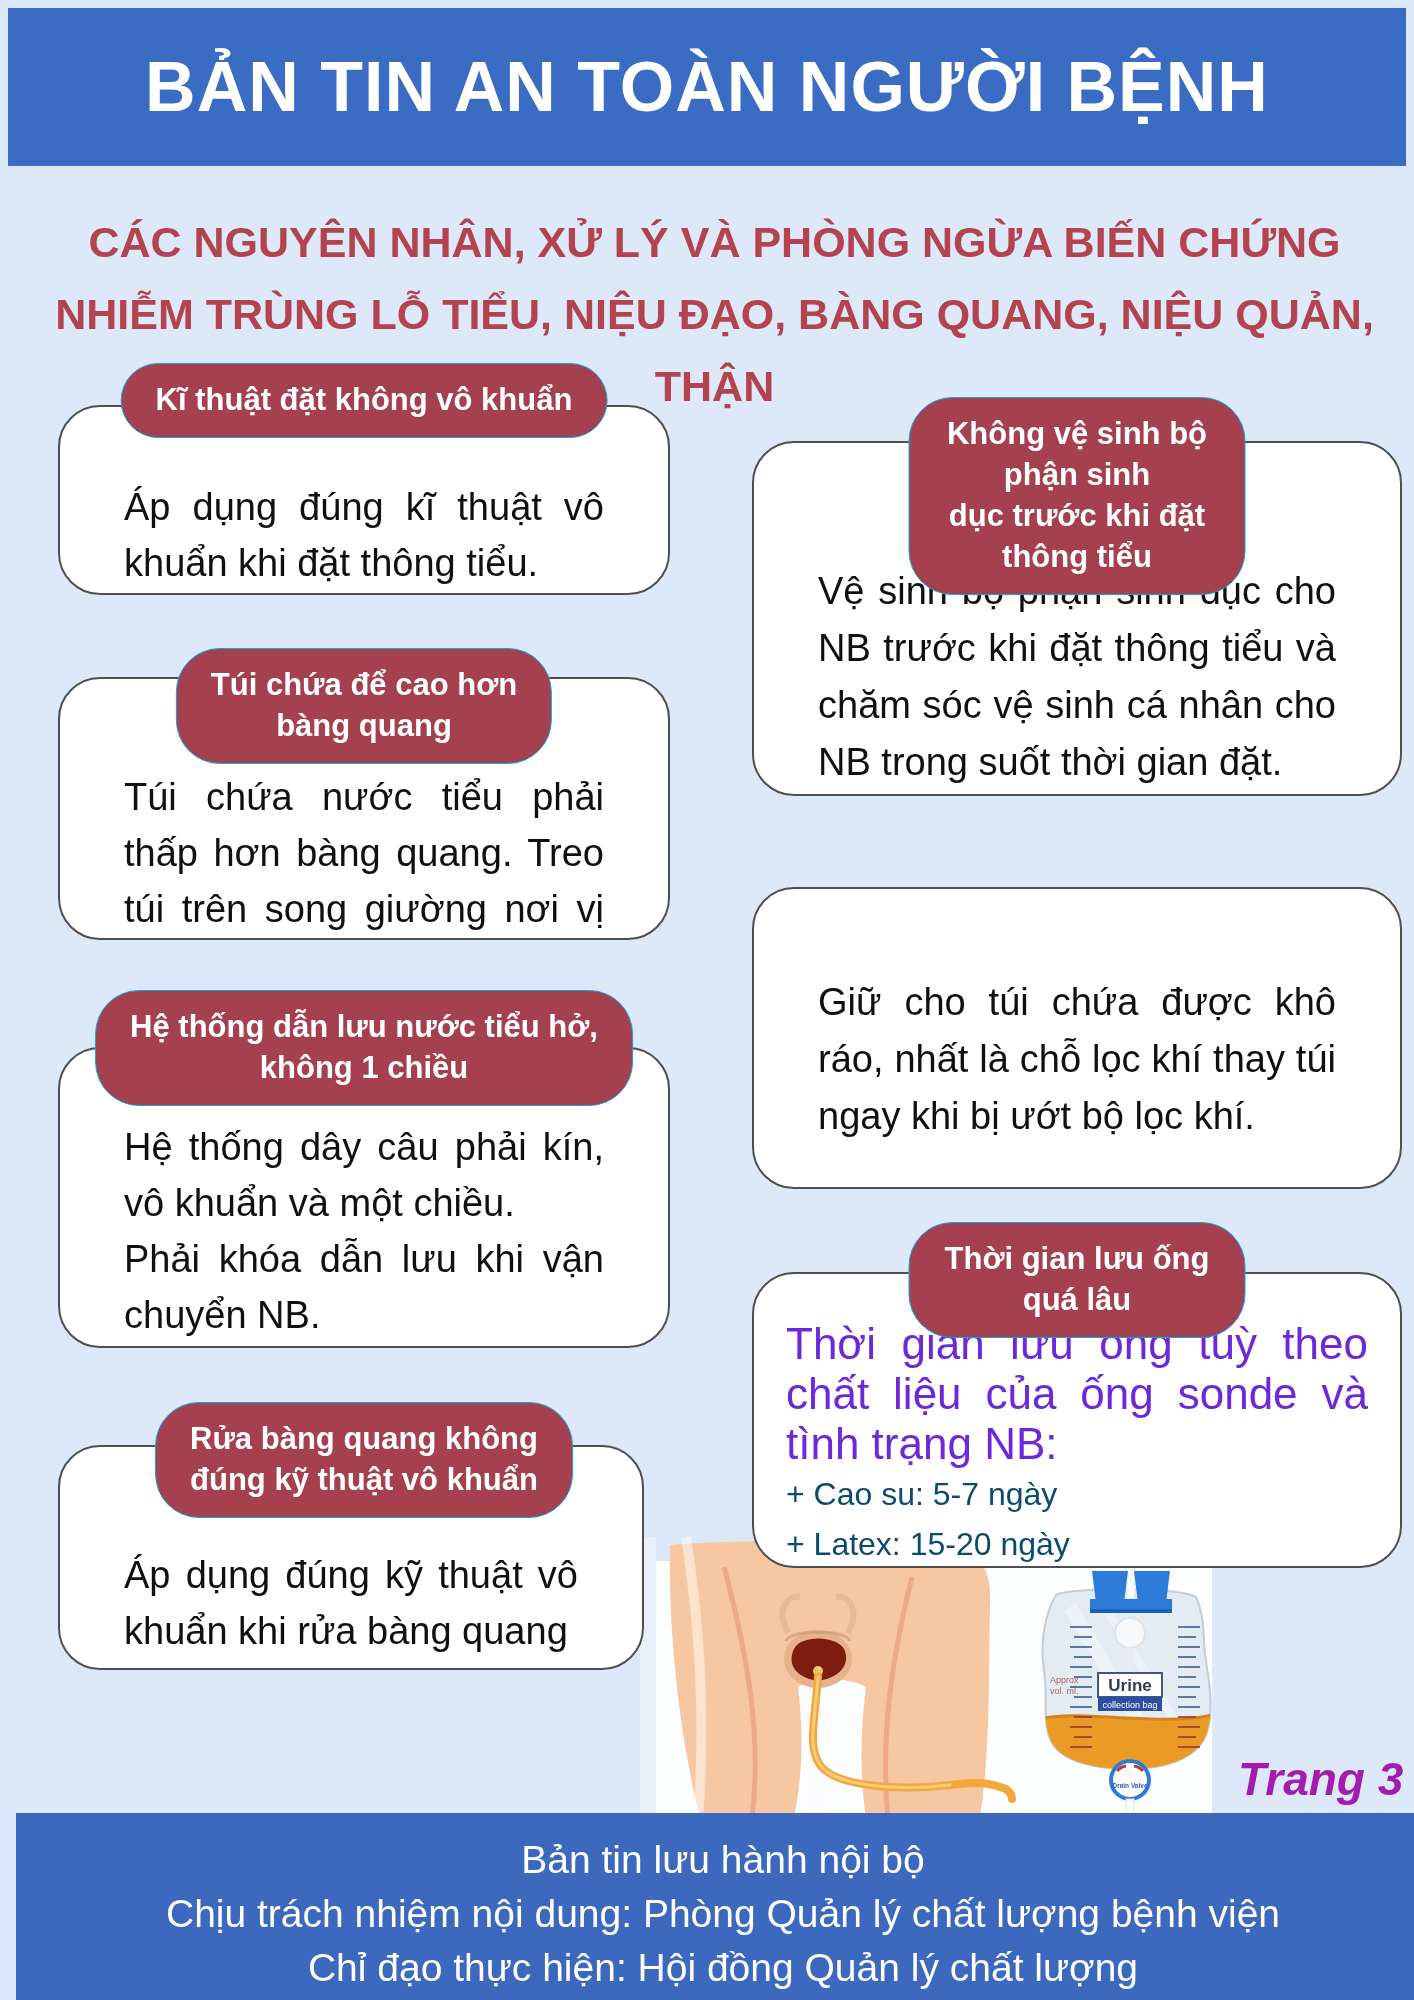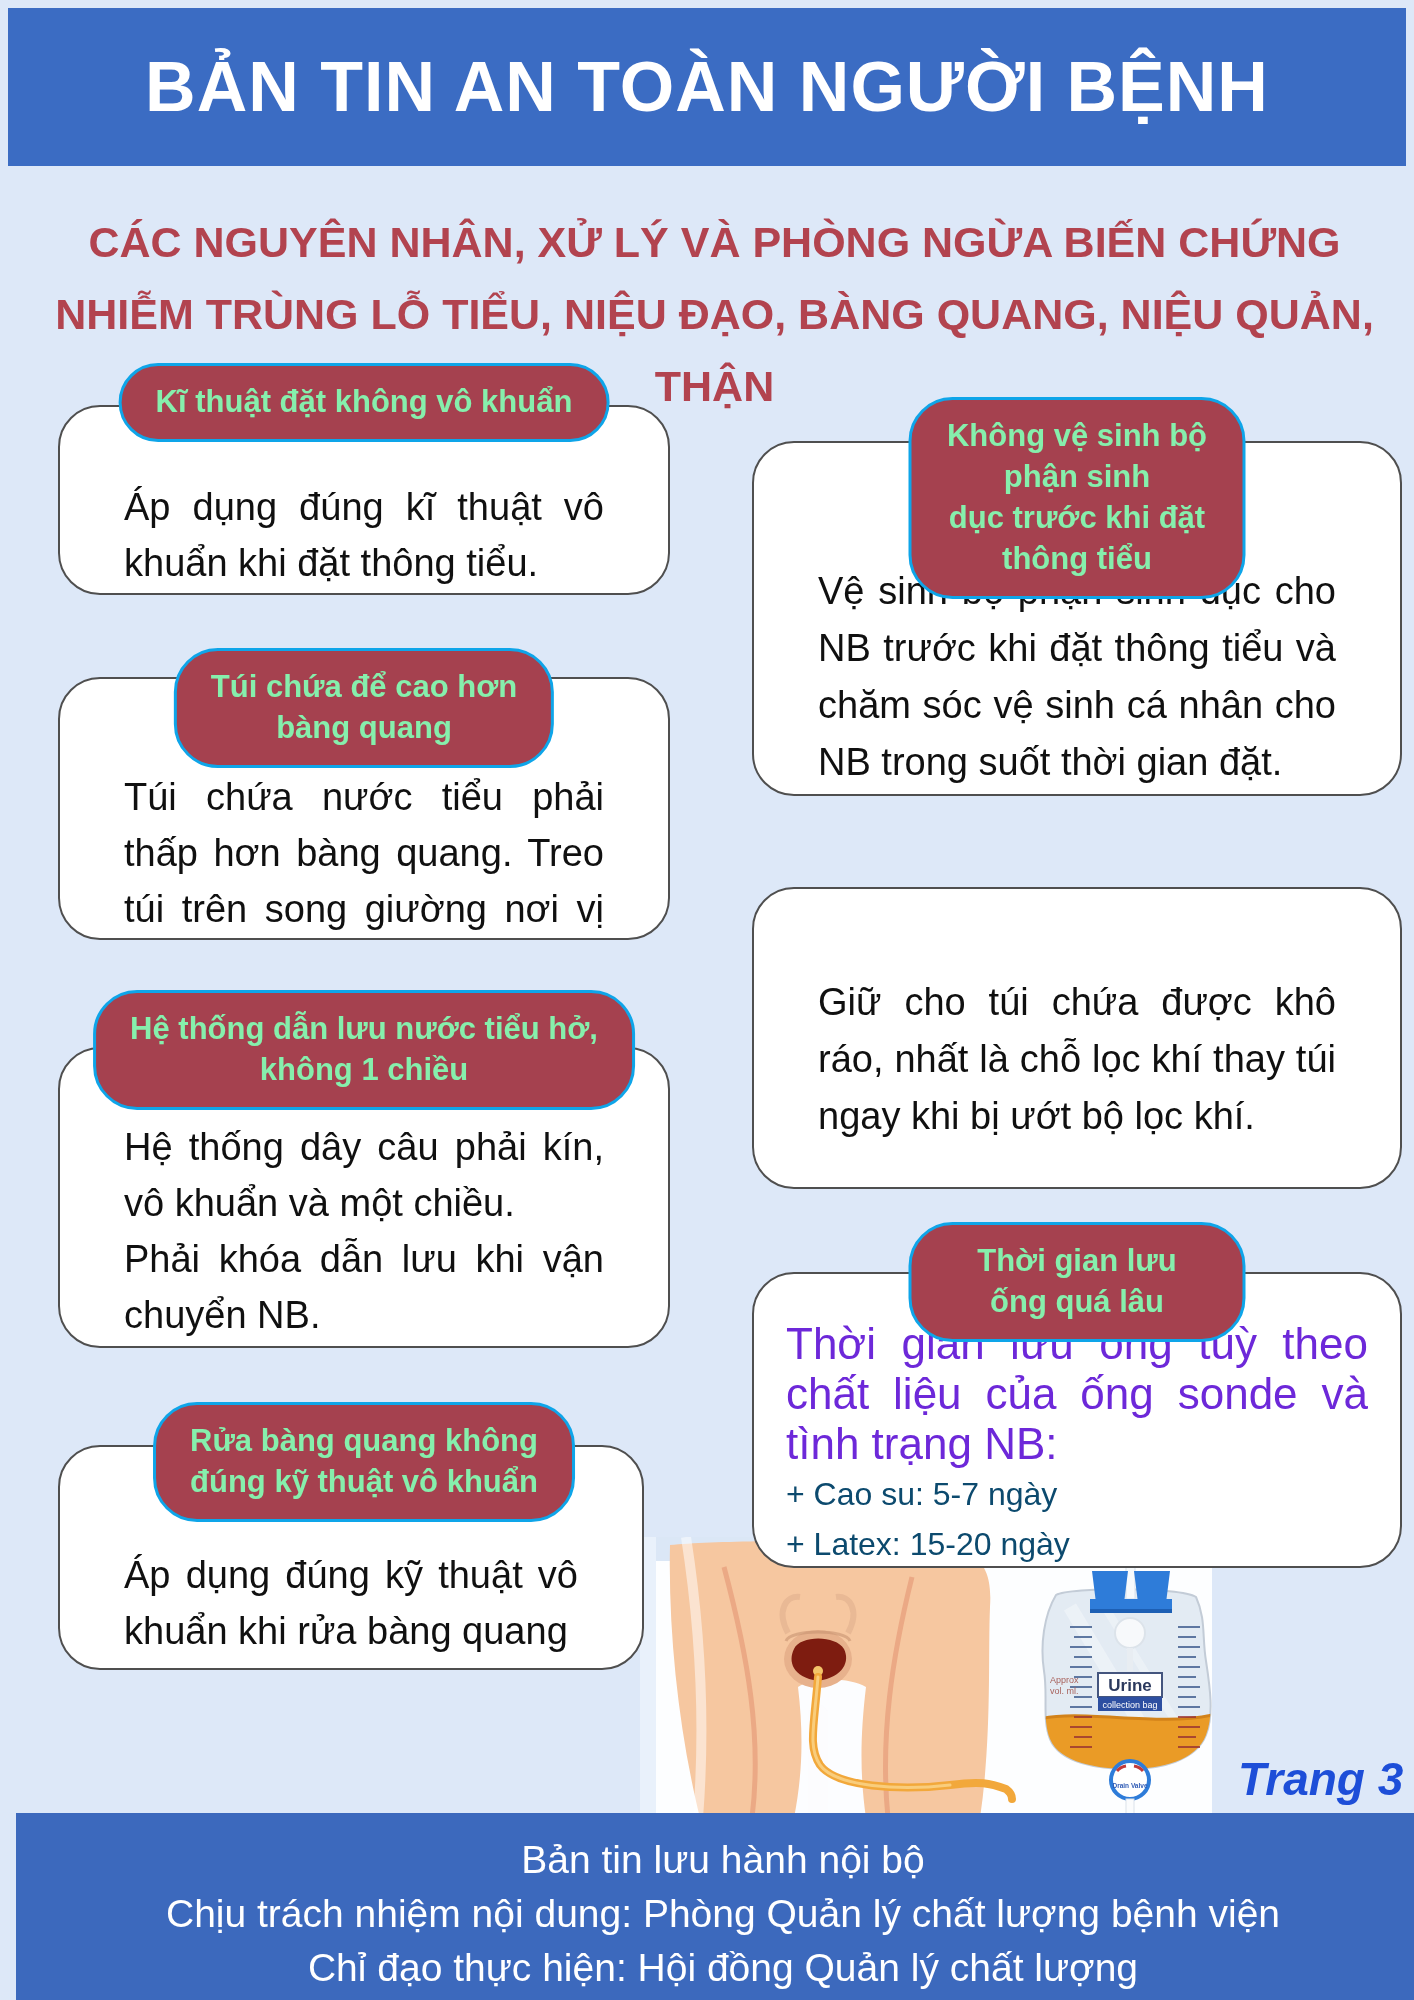--- a/index.html
+++ b/index.html
@@ -22,34 +22,34 @@
     position:absolute;background:#ffffff;border:2px solid #4f4f4f;border-radius:42px;
     z-index:2;overflow:hidden;box-sizing:border-box;
   }
   .box .body{
     font-size:38px;line-height:56px;color:#101010;text-align:justify;
     padding:0 64px;margin:0;
   }
   .box.right .body{line-height:57px;}
   .pill{
     position:absolute;transform:translateX(-50%);z-index:3;
-    background:#a5414f;border:3px solid #0ea5e9;border-radius:44px;
-    color:#86efac;font-weight:bold;font-size:31px;line-height:1.32;
+    background:#a5414f;border:1px solid #0ea5e9;border-radius:44px;
+    color:#ffffff;font-weight:bold;font-size:31px;line-height:1.32;
     padding:16px 34px;text-align:center;white-space:pre-line;box-sizing:border-box;
   }
   .pill.lcol{left:364px;}
   .pill.rcol{left:1077px;}
   .r3-intro{font-size:44px;line-height:50px;text-align:justify;padding:0 32px;margin:0;color:#6d28d9;}
   .r3-item{font-size:32px;line-height:50px;text-align:left;padding:0 32px;margin:0;color:#0c4a6e;}
   
   .illu{position:absolute;left:640px;top:1537px;width:572px;height:281px;z-index:1;}
   
   .pagenum{
     position:absolute;left:1238px;top:1752px;z-index:2;
-    font-size:46px;font-weight:bold;font-style:italic;color:#1d4ed8;
+    font-size:46px;font-weight:bold;font-style:italic;color:#a21caf;
   }
   
   .footer{
     position:absolute;left:16px;top:1813px;width:1414px;height:187px;background:#3c69bd;
     z-index:4;box-sizing:border-box;padding-top:20px;text-align:center;
   }
   .footer div{color:#ffffff;font-size:39px;line-height:54px;}
 </style>
 </head>
 <body>

